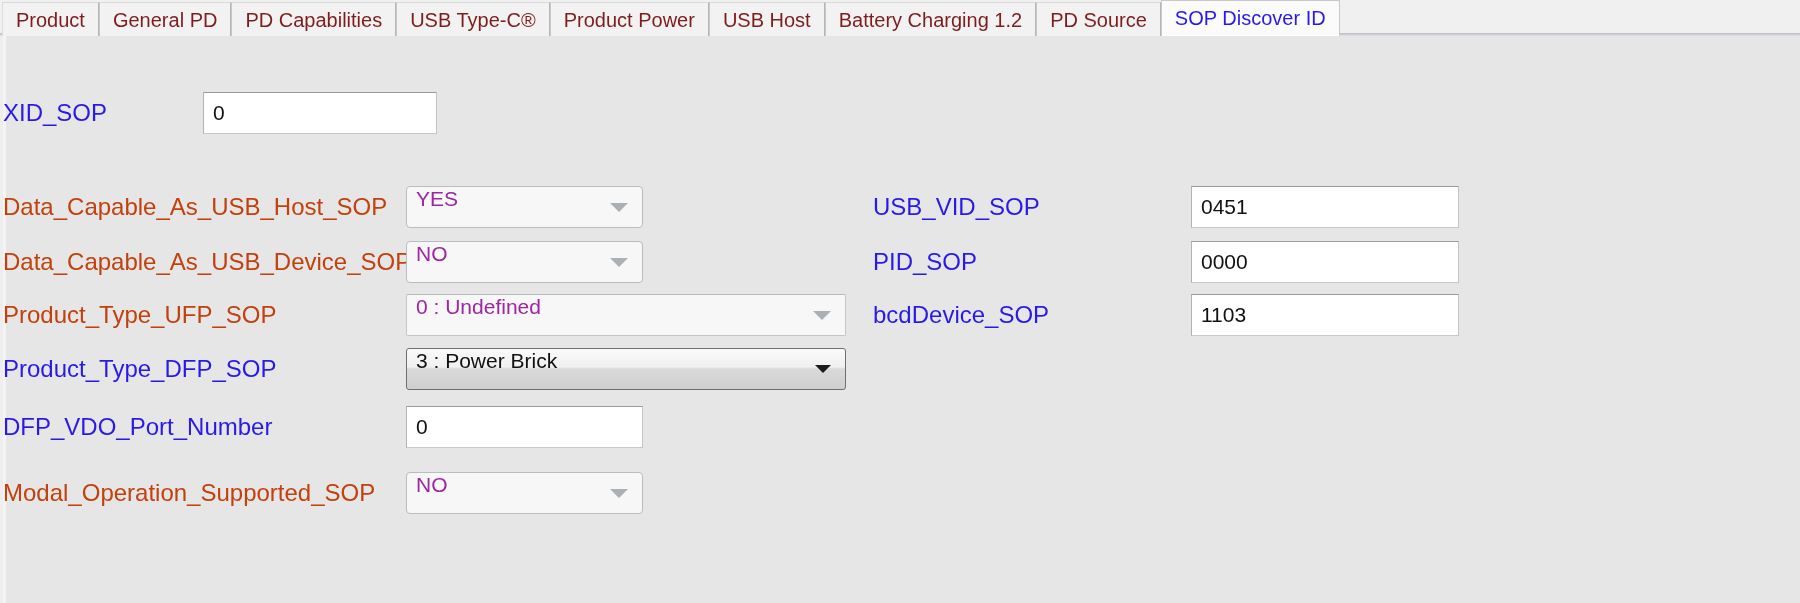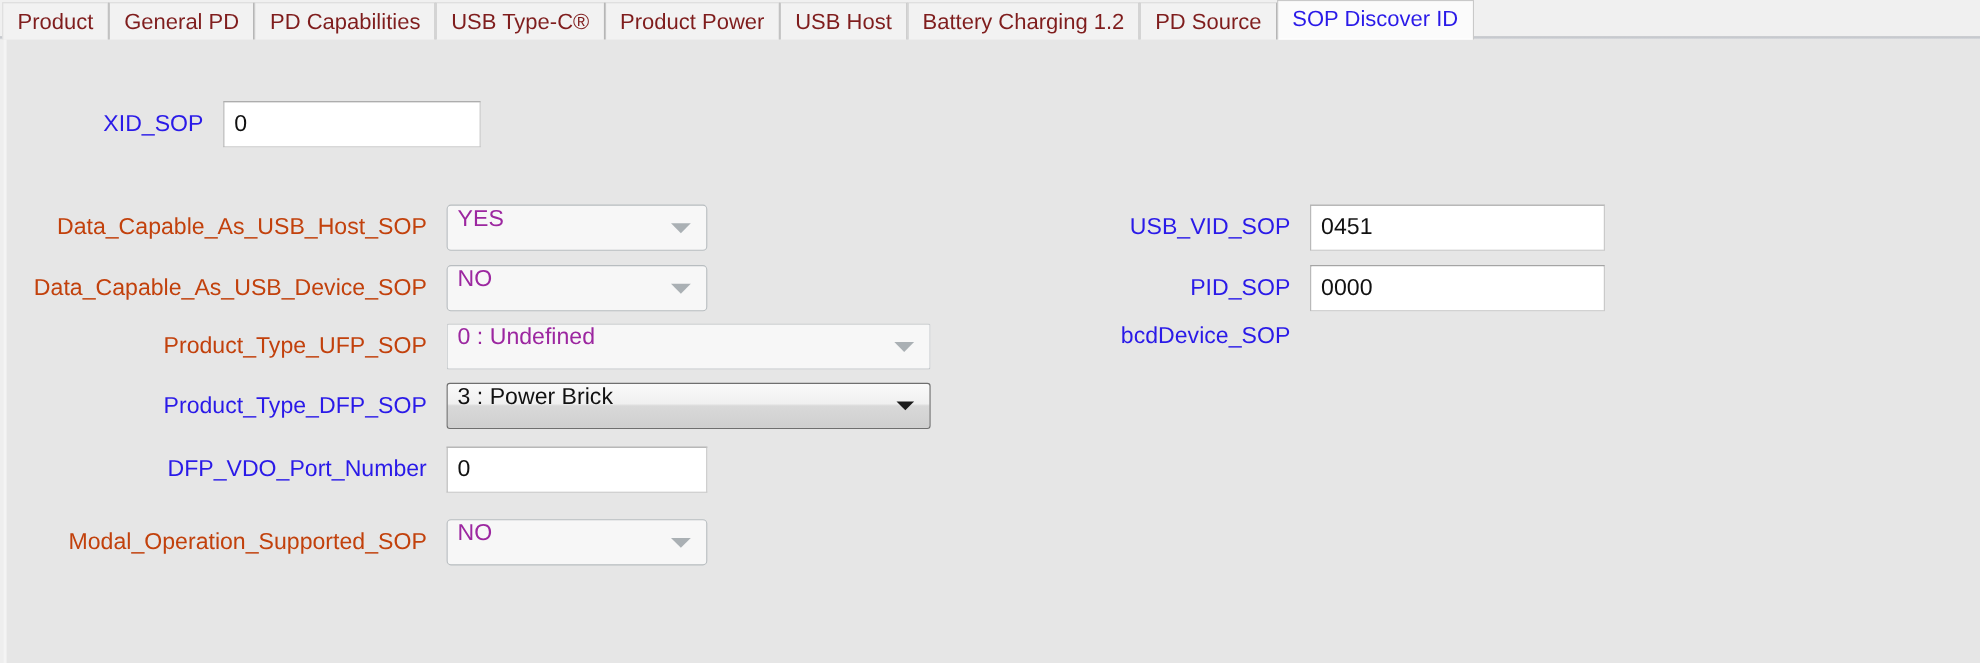--- a/index.html
+++ b/index.html
@@ -75,22 +75,21 @@
     width: 3px;
     background: #f4f4f4;
   }
 
   .row {
     position: absolute;
     display: flex;
     align-items: center;
   }
   .lbl {
-    font-size: 21px;
-    text-align: right;
+    font-size: 24px;
     white-space: nowrap;
     padding-right: 18px;
     box-sizing: border-box;
     cursor: default;
   }
   .lbl.purple { color: #c2410c; }
   .lbl.blue   { color: #2a1ae8; }
 
   
   .textbox {
@@ -228,15 +227,16 @@
     <div class="textbox" style="width:268px;">0451</div>
   </div>
 
   <div class="row" style="left:870px; top:205px; width:620px;">
     <div class="lbl blue" style="width:318px;">PID_SOP</div>
     <div class="textbox" style="width:268px;">0000</div>
   </div>
 
   <div class="row" style="left:870px; top:258px; width:620px;">
     <div class="lbl blue" style="width:318px;">bcdDevice_SOP</div>
+    <div class="textbox" style="width:268px;">1103</div>
   </div>
 
 </div>
 
 </body></html>

